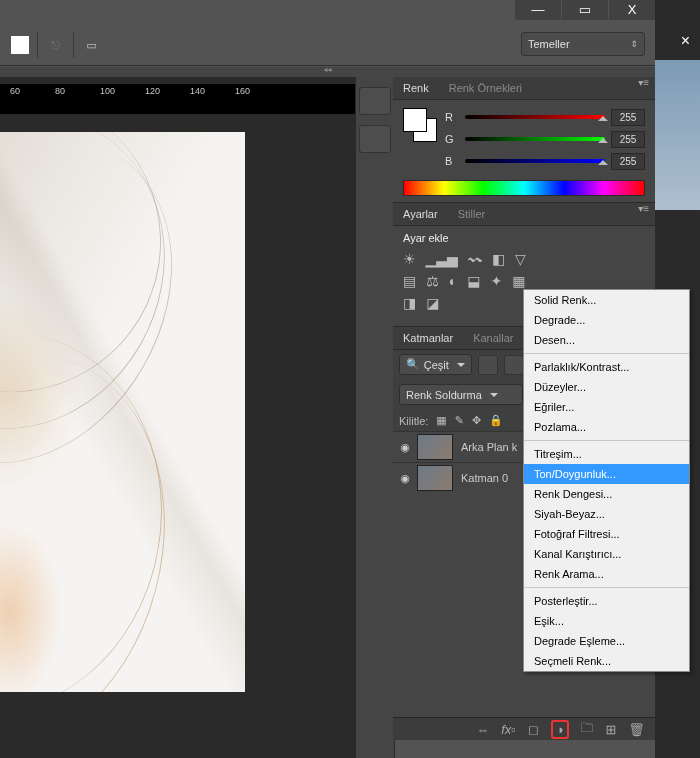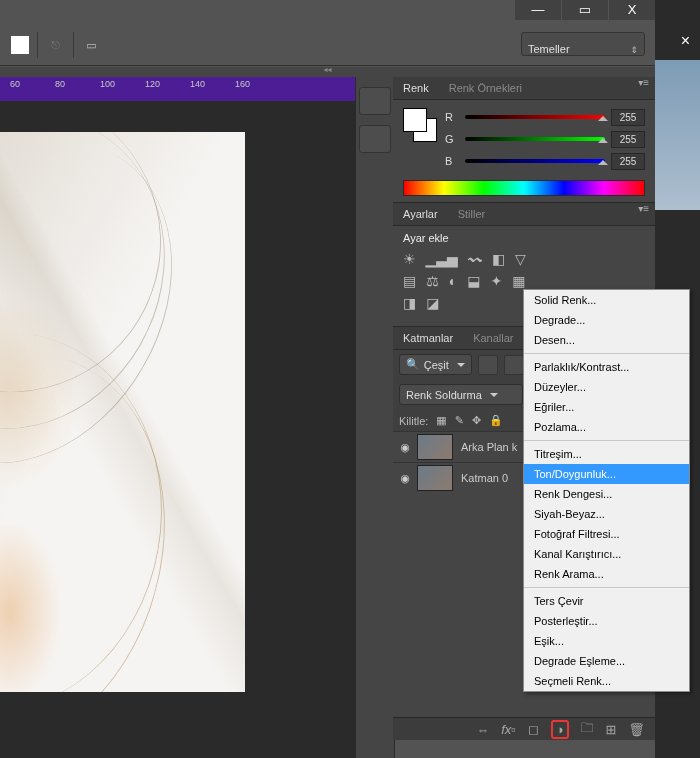--- a/index.html
+++ b/index.html
@@ -4,24 +4,24 @@
 <style>
   html,body{margin:0;padding:0;width:700px;height:758px;background:#535353;font-family:Tahoma,Arial,sans-serif;font-size:11px;color:#ccc;overflow:hidden;position:relative}
   .titlebar{position:absolute;top:0;left:0;right:0;height:25px;background:#535353;}
   .winbtns{position:absolute;top:0;right:45px;display:flex}
   .winbtn{width:46px;height:20px;background:#414141;color:#fff;text-align:center;line-height:20px;font-size:13px}
   .winbtn+.winbtn{margin-left:1px}
   .toolbar{position:absolute;top:25px;left:0;right:45px;height:40px;background:#535353;border-bottom:1px solid #2e2e2e;display:flex;align-items:center}
   .tbslot{width:35px;height:26px;display:flex;align-items:center;justify-content:center;border-left:1px solid #3a3a3a}
   .tbslot.first{border:none;margin-left:2px}
   .tbicon{width:18px;height:18px;background:#fff}
-  .presets{position:absolute;right:10px;top:7px;width:110px;height:22px;background:#4b4b4b;border:1px solid #333;border-radius:3px;display:flex;align-items:flex-end;padding:0 6px;justify-content:space-between;color:#e0e0e0}
+  .presets{position:absolute;right:10px;top:7px;width:110px;height:22px;background:#4b4b4b;border:1px solid #333;border-radius:3px;display:flex;align-items:center;padding:0 6px;justify-content:space-between;color:#e0e0e0}
   .handle{position:absolute;top:67px;left:0;right:45px;height:10px;background:#454545;border-bottom:1px solid #2b2b2b;text-align:center;color:#888;font-size:8px;line-height:6px}
   .work{position:absolute;top:77px;left:0;width:355px;bottom:0;background:#2a2a2a;}
-  .ruler-h{position:absolute;top:0;left:0;right:0;height:24px;background:#4c1d95;color:#c8c8c8;font-size:9px}
+  .ruler-h{position:absolute;top:7px;left:0;right:0;height:30px;background:#000000;color:#c8c8c8;font-size:9px}
   .ruler-h span{position:absolute;top:2px}
   .canvas{position:absolute;top:55px;left:0;width:245px;height:560px;background:#f6f4f2;overflow:hidden}
   .sketch{position:absolute;inset:0;background:
     radial-gradient(ellipse 120px 160px at 10px 260px,rgba(200,150,80,.25),transparent 60%),
     radial-gradient(ellipse 80px 140px at 10px 480px,rgba(220,140,60,.35),transparent 65%),
     linear-gradient(120deg,rgba(120,100,60,.15) 0%,transparent 40%),
     linear-gradient(60deg,transparent 40%,rgba(130,110,80,.12) 50%,transparent 55%);
     filter:contrast(1.05)}
   .strand{position:absolute;border-radius:50%;border:1px solid rgba(110,90,60,.35);border-width:0 1px 0 0}
   .midcol{position:absolute;top:77px;left:355px;width:38px;bottom:0;background:#454545;border-left:1px solid #2a2a2a;border-right:1px solid #2a2a2a}
@@ -257,18 +257,17 @@
     <div class="mi">Pozlama...</div>
     <hr>
     <div class="mi">Titreşim...</div>
     <div class="mi hl">Ton/Doygunluk...</div>
     <div class="mi">Renk Dengesi...</div>
     <div class="mi">Siyah-Beyaz...</div>
     <div class="mi">Fotoğraf Filtresi...</div>
     <div class="mi">Kanal Karıştırıcı...</div>
     <div class="mi">Renk Arama...</div>
     <hr>
-    <div class="mi">Ters Çevir</div>
     <div class="mi">Posterleştir...</div>
     <div class="mi">Eşik...</div>
     <div class="mi">Degrade Eşleme...</div>
     <div class="mi">Seçmeli Renk...</div>
   </div>
 
 </body></html>

